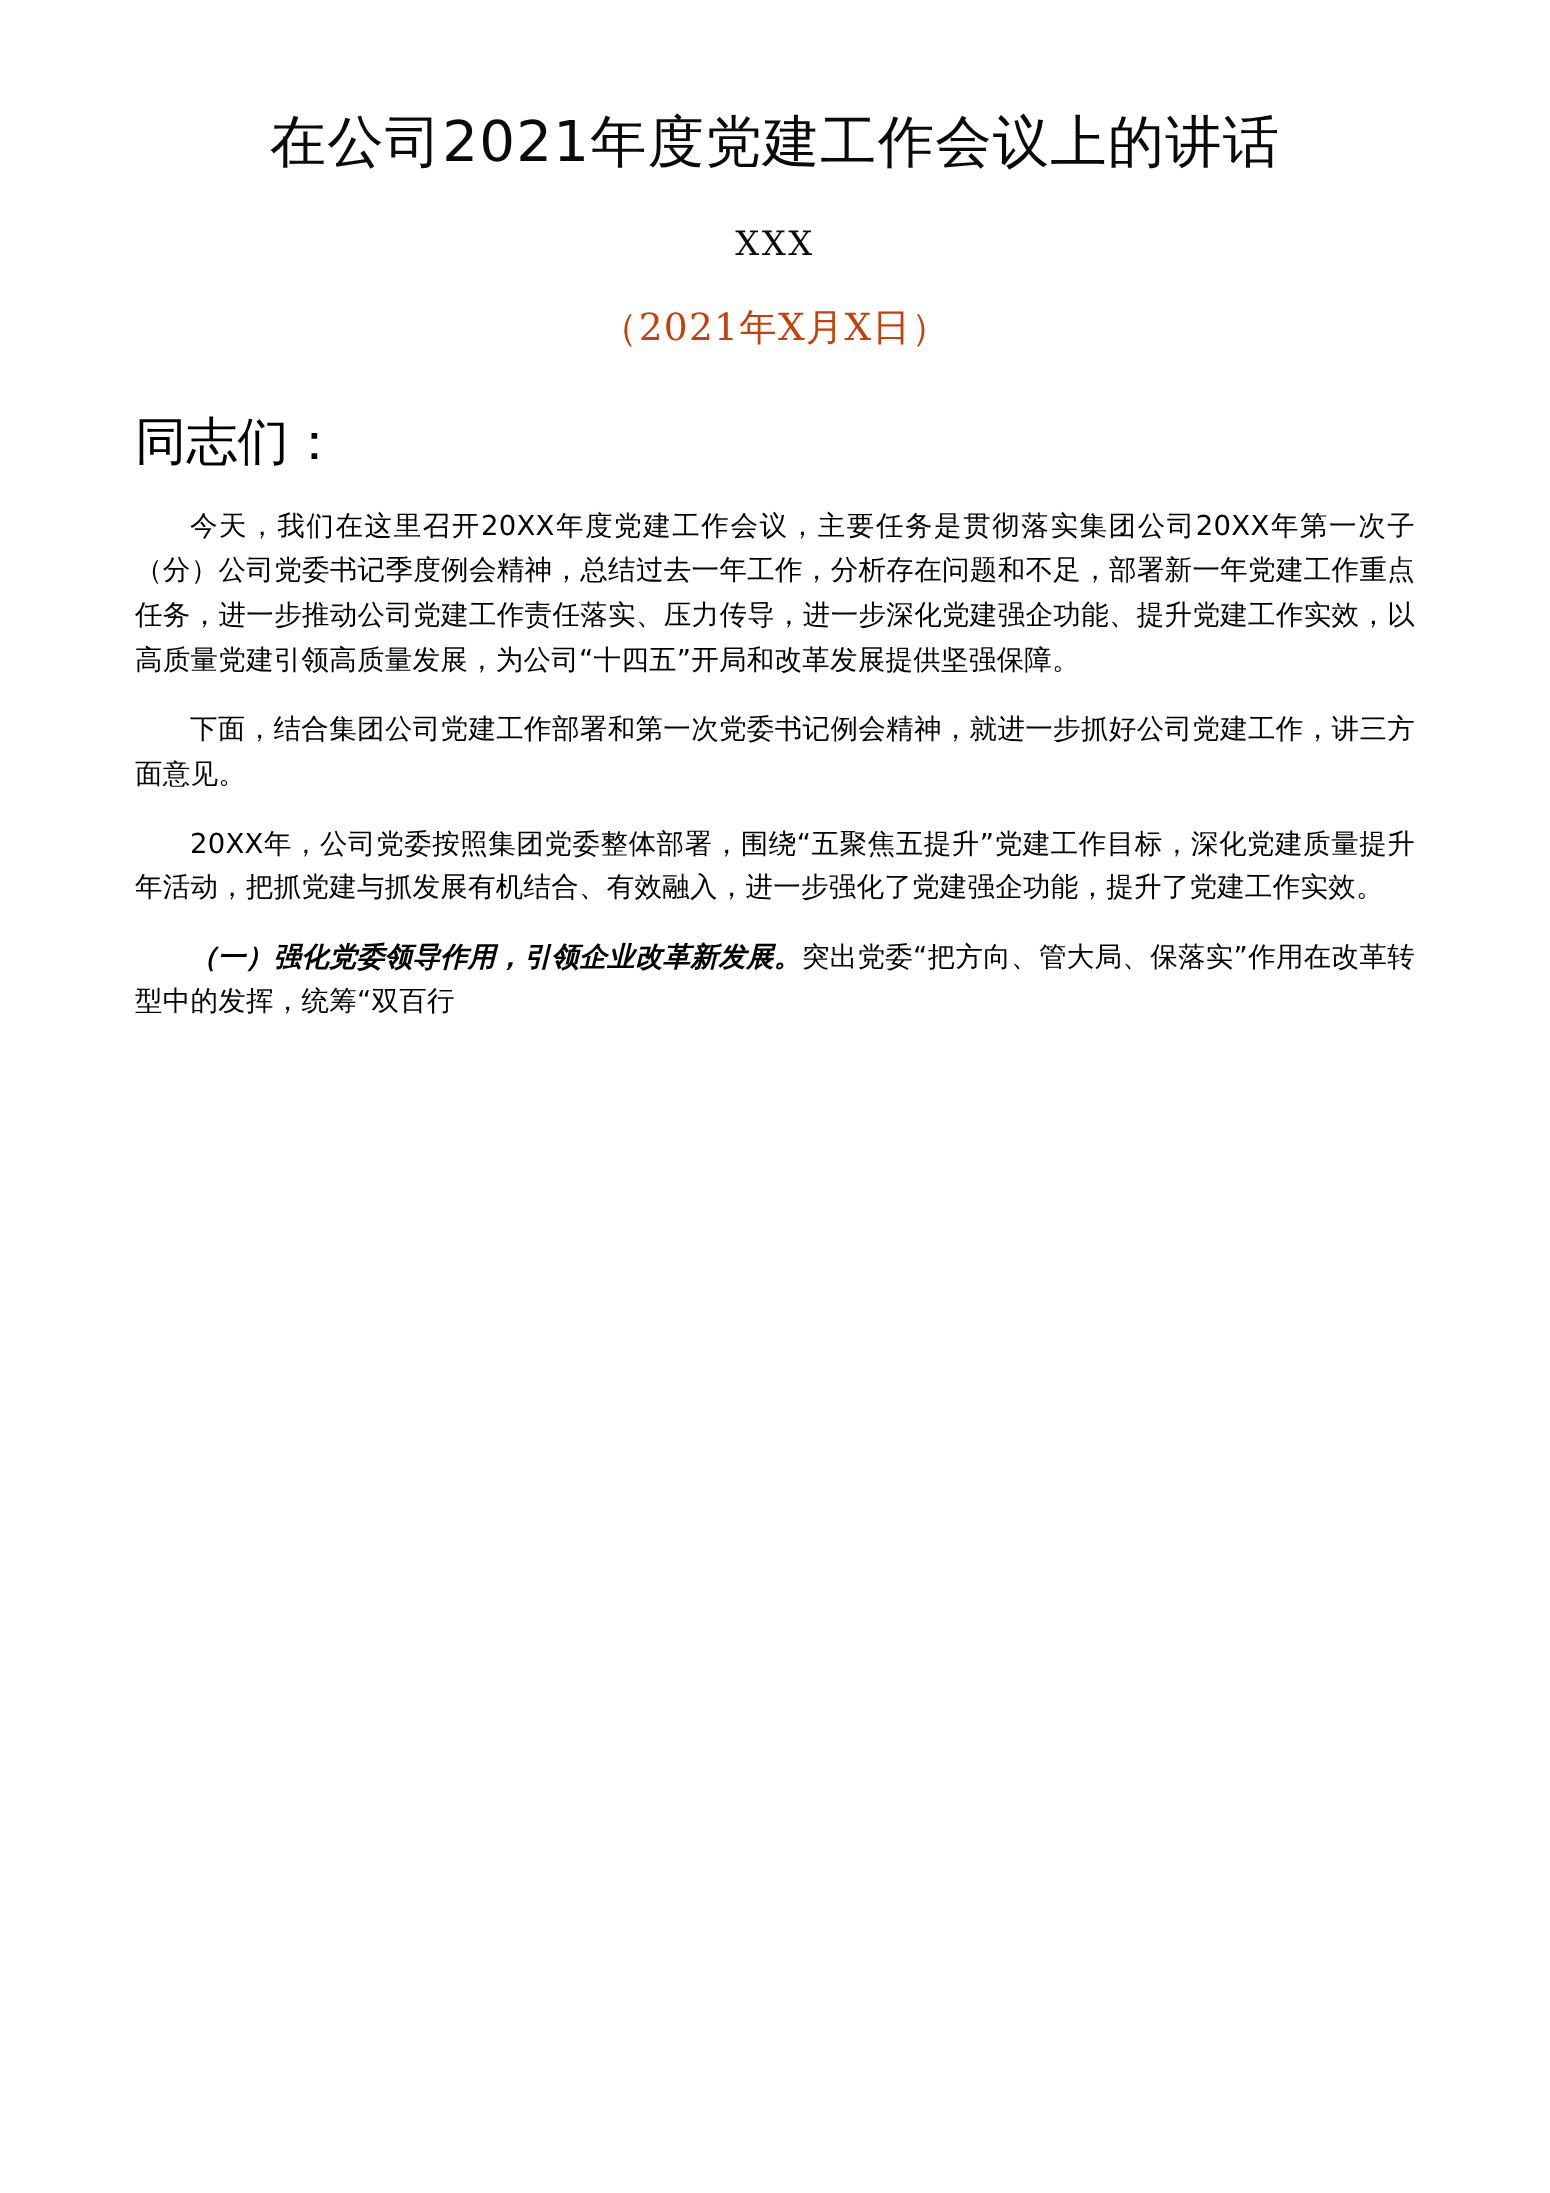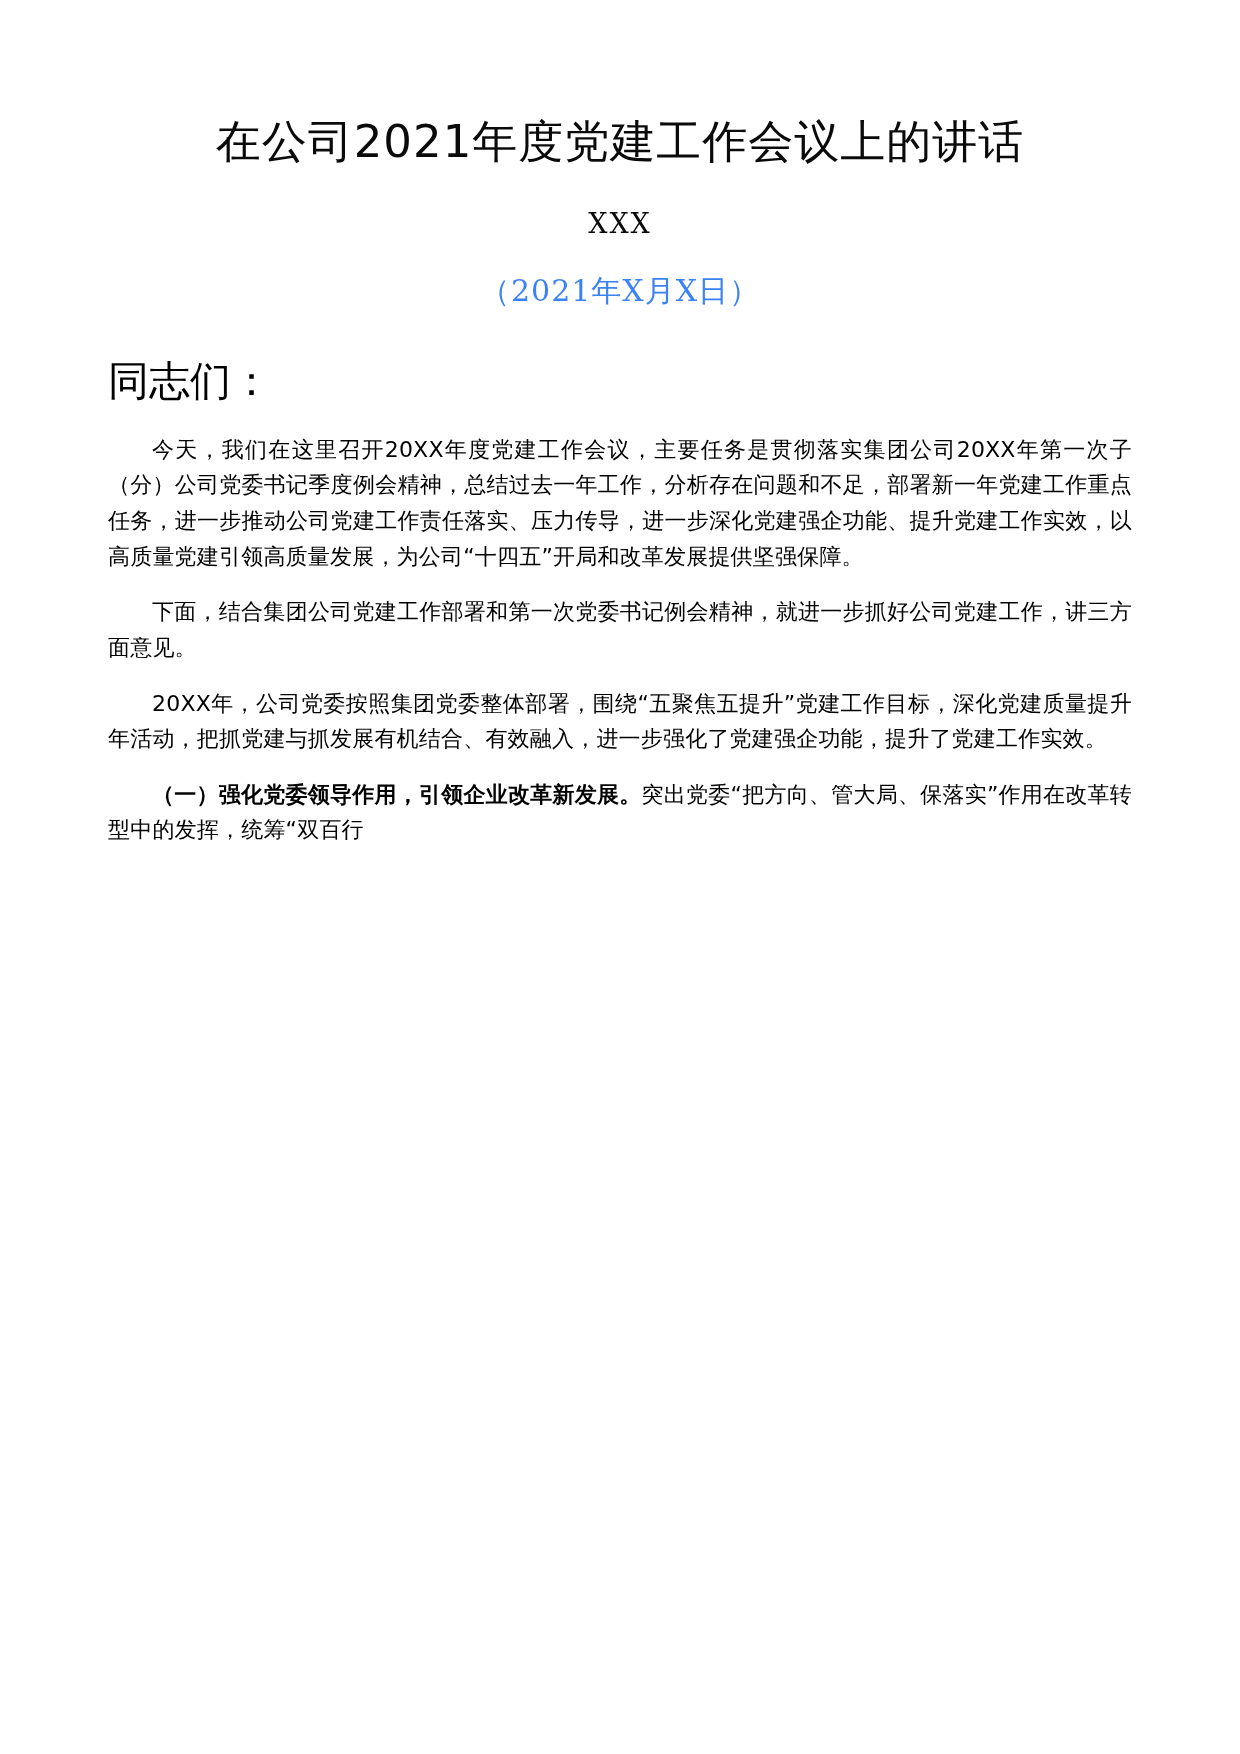--- a/index.html
+++ b/index.html
@@ -25,21 +25,21 @@
   }
   .content {
     position: absolute;
     left: 108px;
     top: 0;
     width: 1024px;
   }
   
   .doc-title {
     margin: 0;
-    padding-top: 114px;
+    padding-top: 86px;
     text-align: center;
     font-family: "DejaVu Sans", "Liberation Sans", sans-serif;
     font-weight: 400;
     font-size: 45px;
     line-height: 1.25;
     letter-spacing: 1px;
     color: #0a0a0a;
     white-space: nowrap;
   }
   .doc-author {
@@ -53,21 +53,21 @@
     color: #0a0a0a;
   }
   .doc-date {
     margin: 0;
     padding-top: 30px;
     text-align: center;
     font-family: "DejaVu Serif", "Liberation Serif", serif;
     font-size: 30px;
     line-height: 1.3;
     letter-spacing: 1px;
-    color: #3b82f6;
+    color: #c2410c;
   }
   
   .salutation {
     margin: 0;
     padding-top: 42px;
     font-size: 41px;
     line-height: 1.45;
     text-align: left;
   }
   p.body-para {
@@ -85,20 +85,21 @@
     padding-top: 24px;
     font-size: 31px;
     line-height: 1.6;
     font-weight: bold;
     text-indent: 2em;
     text-align: left;
     letter-spacing: 0.2px;
   }
   .lead-bold {
     font-weight: bold;
+    font-style: italic;
   }
 </style>
 </head>
 <body>
 
 <div class="page">
   <div class="content">
 
     <h1 class="doc-title">在公司2021年度党建工作会议上的讲话</h1>
 

